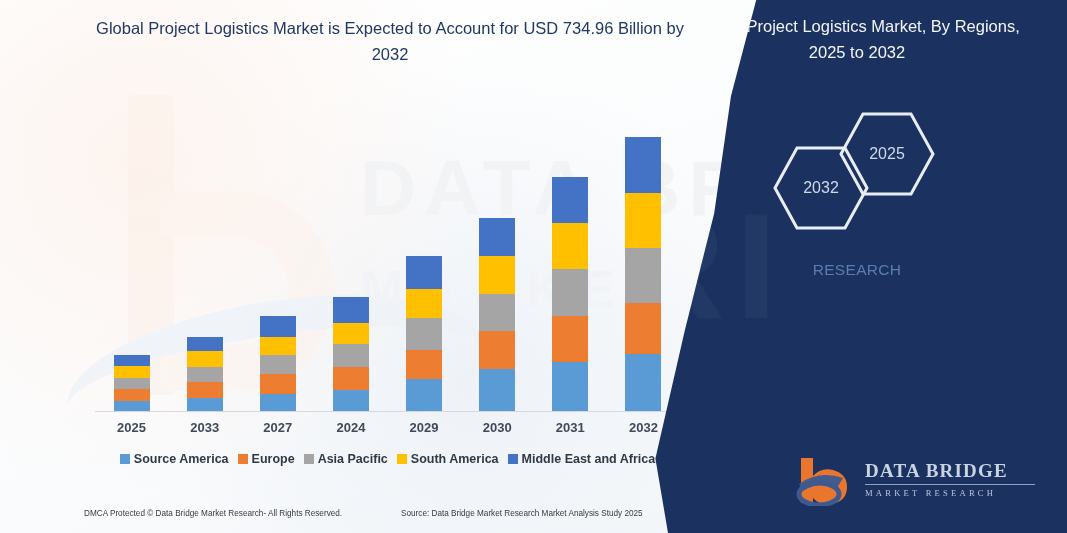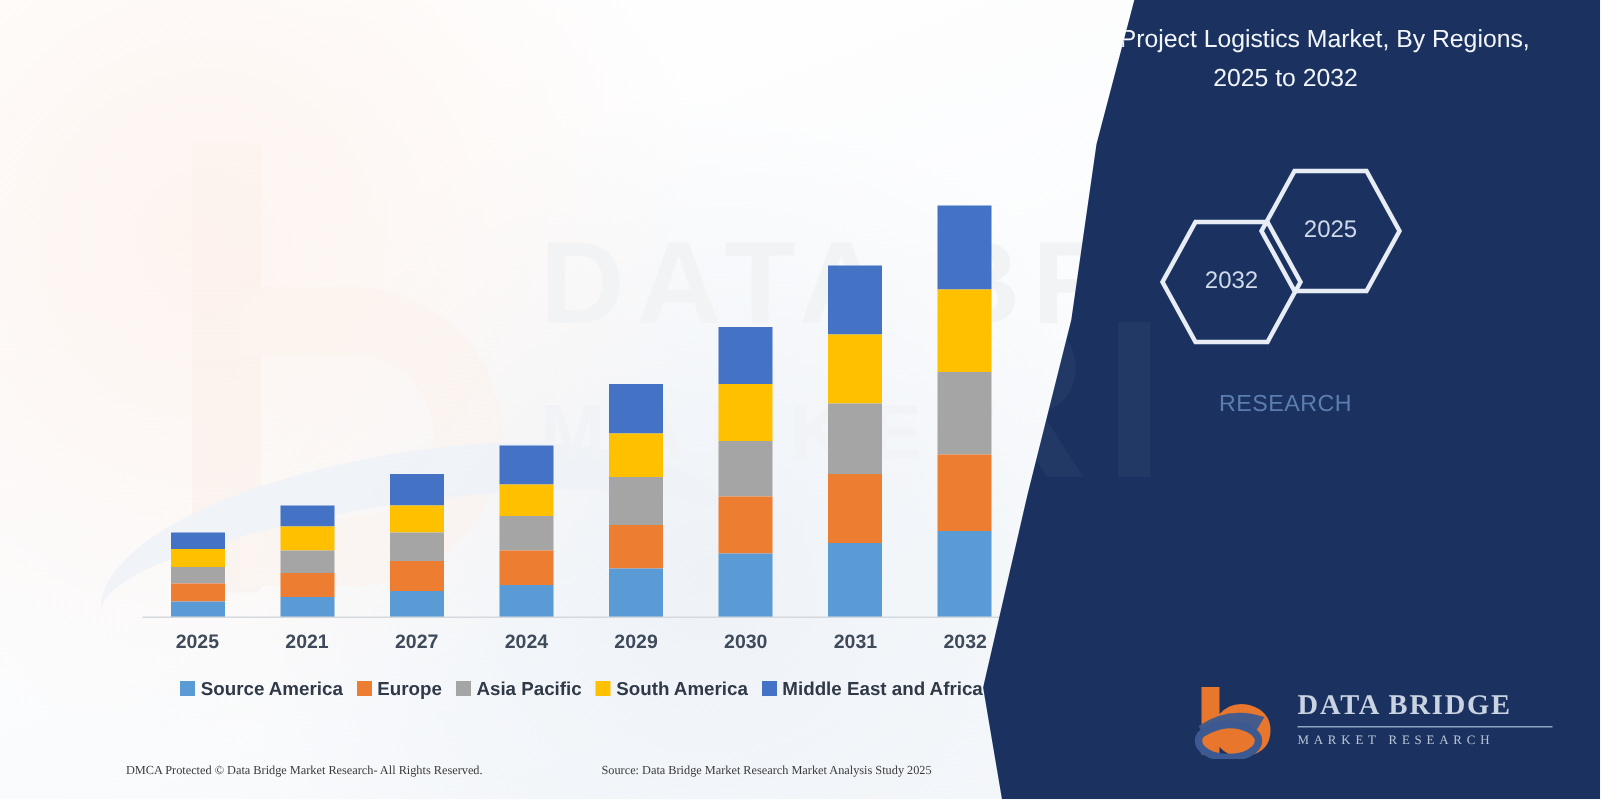--- a/index.html
+++ b/index.html
@@ -138,21 +138,21 @@
   .leg-item { display: flex; align-items: center; gap: 4px; }
   .leg-swatch { width: 10px; height: 10px; display:inline-block; }
 
   
   #footer {
     position: absolute;
     left: 0; top: 505px;
     width: 720px; height: 26px;
     font-size: 8.2px;
     color: #3a3a3a;
-    font-family: Liberation Serif, serif;
+    font-family: Liberation Sans, sans-serif;
   }
   #footer .dmca { position:absolute; left: 84px; top: 4px; }
   #footer .src  { position:absolute; left: 401px; top: 4px; }
 
   
   #right-panel {
     position: absolute;
     right: 0; top: 0;
     width: 420px; height: 533px;
     background: #1b3260;
@@ -239,20 +239,21 @@
       <div class="stem"></div>
       <div class="bowl"></div>
     </div>
     <div class="wm-swoosh"></div>
 
     <div class="wm-text">
       <span>DATA BRIDGE</span>
       <span class="l2">MARKET RESEARCH</span>
     </div>
 
+    <div id="chart-title">Global Project Logistics Market is Expected to Account for USD 734.96 Billion by 2032</div>
 
     <div id="plot">
         <div class="bar-col" style="left: 18.5625px;">
           <div class="seg" title="Middle East and Africa 2025: 29.4" style="background: rgb(68, 114, 196); height: 11.0006px;"></div>
           <div class="seg" title="South America 2025: 32.1" style="background: rgb(255, 192, 0); height: 12.0109px;"></div>
           <div class="seg" title="Asia Pacific 2025: 29.4" style="background: rgb(165, 165, 165); height: 11.0006px;"></div>
           <div class="seg" title="Europe 2025: 32.1" style="background: rgb(237, 125, 49); height: 12.0109px;"></div>
           <div class="seg" title="North America 2025: 29.4" style="background: rgb(91, 155, 213); height: 11.0006px;"></div>
         </div>
         <div class="bar-col" style="left: 91.6875px;">
@@ -301,21 +302,21 @@
           <div class="seg" title="Middle East and Africa 2032: 148.7" style="background: rgb(68, 114, 196); height: 55.6391px;"></div>
           <div class="seg" title="South America 2032: 148.7" style="background: rgb(255, 192, 0); height: 55.6391px;"></div>
           <div class="seg" title="Asia Pacific 2032: 145.5" style="background: rgb(165, 165, 165); height: 54.4417px;"></div>
           <div class="seg" title="Europe 2032: 138" style="background: rgb(237, 125, 49); height: 51.6355px;"></div>
           <div class="seg" title="North America 2032: 154" style="background: rgb(91, 155, 213); height: 57.6222px;"></div>
         </div>
       </div>
     <div id="axis-line"></div>
     <div id="x-labels">
         <div class="xlab" style="left: 4.5625px;">2025</div>
-        <div class="xlab" style="left: 77.6875px;">2021</div>
+        <div class="xlab" style="left: 77.6875px;">2033</div>
         <div class="xlab" style="left: 150.812px;">2027</div>
         <div class="xlab" style="left: 223.938px;">2024</div>
         <div class="xlab" style="left: 297.062px;">2029</div>
         <div class="xlab" style="left: 370.188px;">2030</div>
         <div class="xlab" style="left: 443.312px;">2031</div>
         <div class="xlab" style="left: 516.438px;">2032</div>
       </div>
 
     <div id="legend">
         <div class="leg-item">

